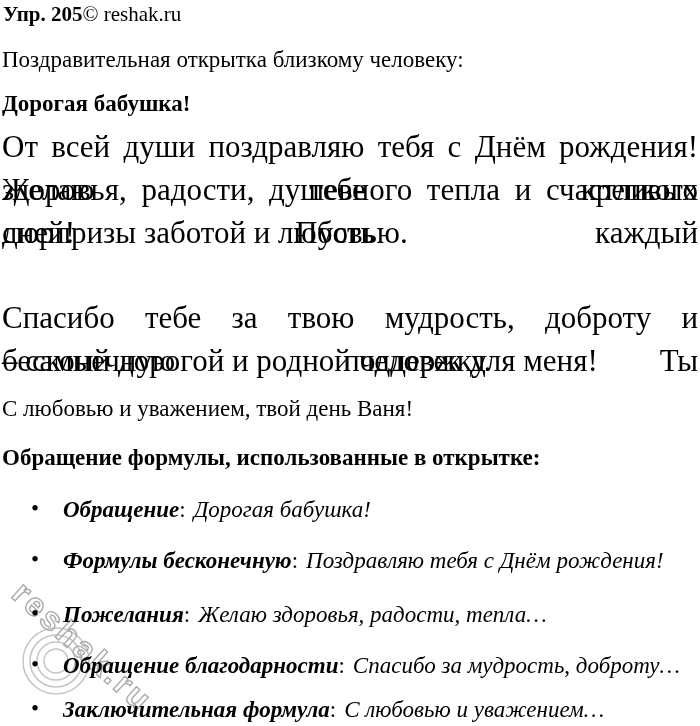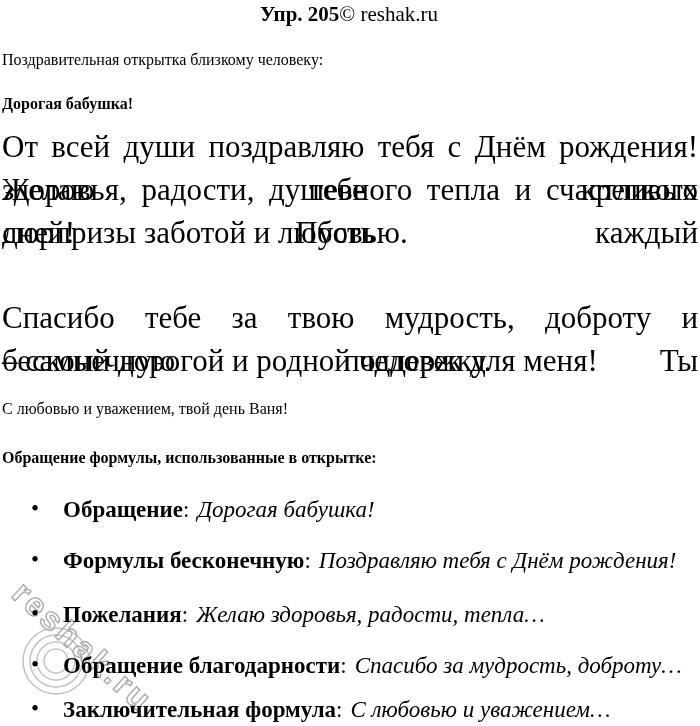--- a/index.html
+++ b/index.html
@@ -26,27 +26,27 @@
     color: transparent;
     -webkit-text-stroke: 1.4px #ababab;
     white-space: nowrap;
   }
 
   
   .layer { position: absolute; z-index: 1; left: 0; top: 0; width: 700px; height: 726px; }
 
   .hdr {
     position: absolute; left: 3px; top: 0; width: 692px;
-    display: flex; justify-content: center; align-items: flex-start;
+    display: flex; justify-content: flex-start; align-items: flex-start;
     font-size: 21px; line-height: 28px;
   }
   .hdr-left { font-weight: bold; }
 
-  .line { position: absolute; left: 2px; width: 696px; font-size: 16px; line-height: 30px; white-space: nowrap; }
-  .bold { font-weight: bold; }
+  .line { position: absolute; left: 2px; width: 696px; font-size: 23px; line-height: 30px; white-space: nowrap; }
+  .bold { font-weight: bold; font-style: italic; }
 
   .intro      { top: 45px; }
   .salutation { top: 89px; font-weight: bold; }
 
   .para { position: absolute; left: 2px; width: 696px; font-size: 31px; }
   .para .pl { line-height: 43px; height: 43px; }
   .jline { text-align: justify; text-align-last: justify; }
   .p1 { top: 125px; }
   .p2 { top: 296px; }
   .closing    { top: 394px; }

